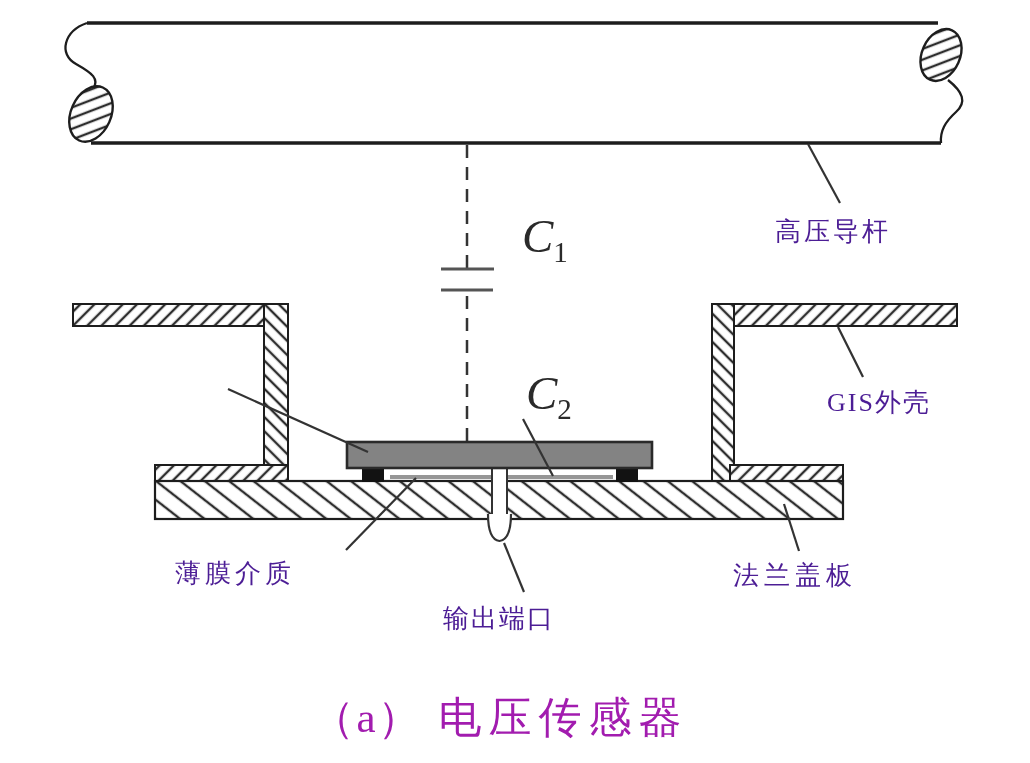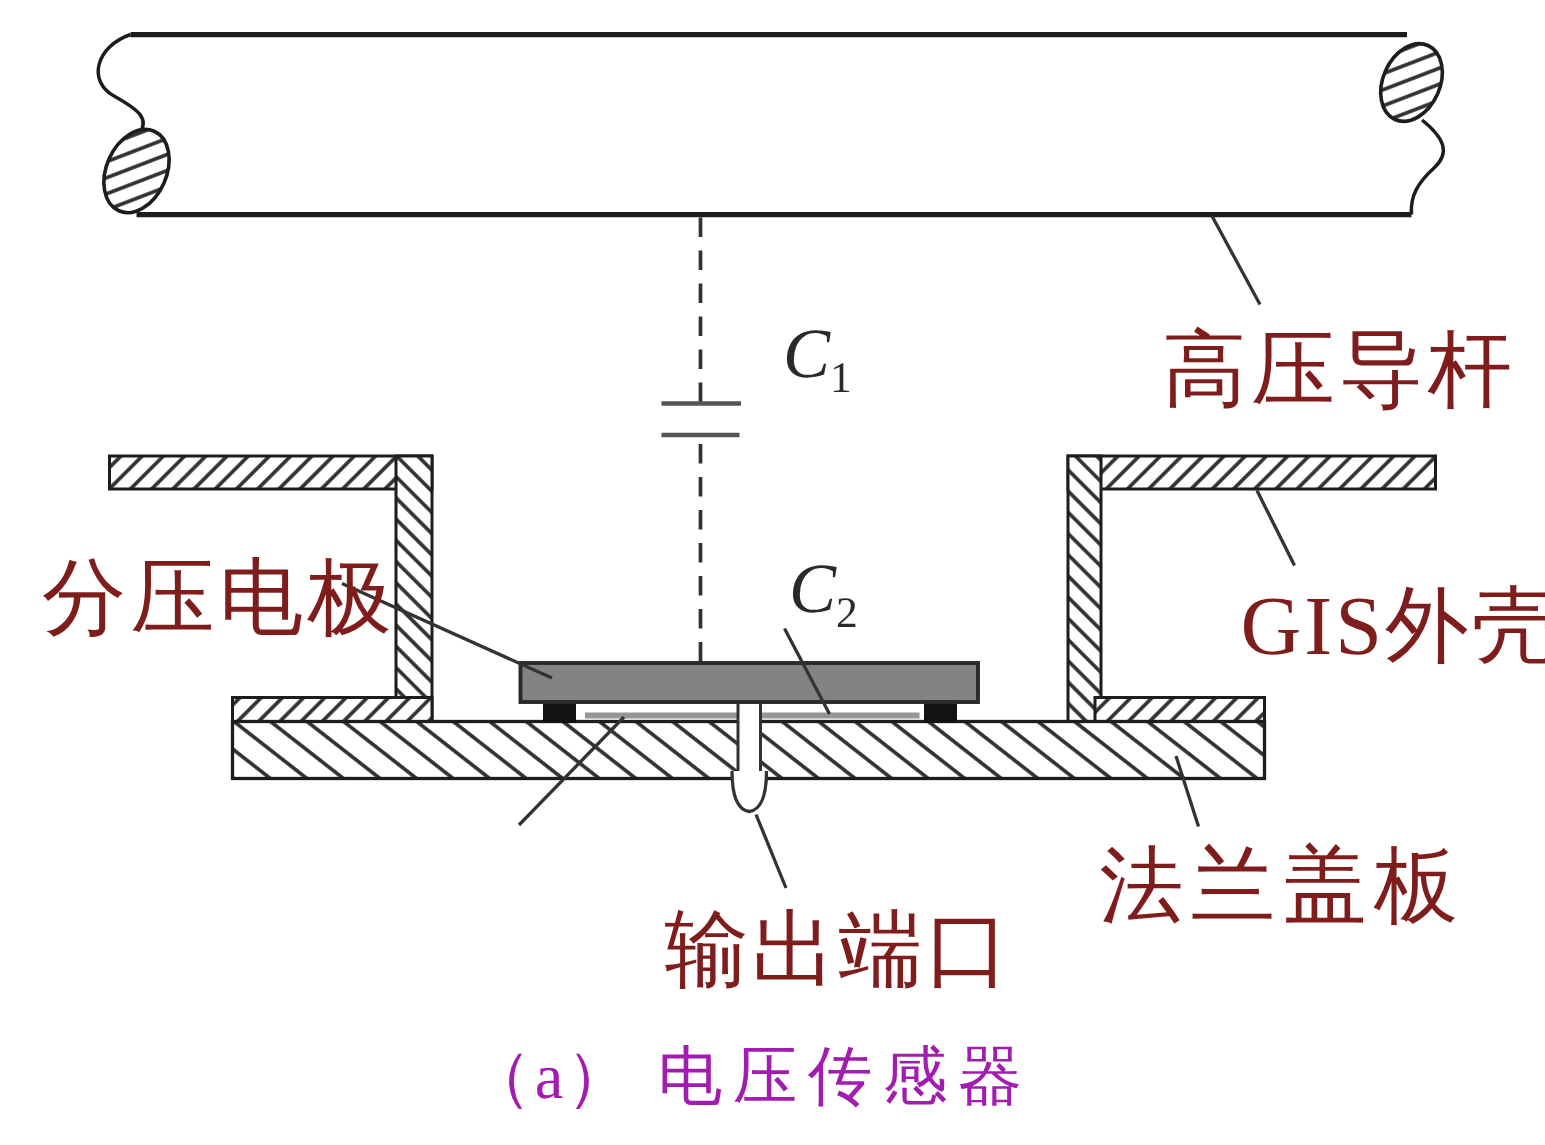--- a/index.html
+++ b/index.html
@@ -6,23 +6,23 @@
   .stage{
     position:relative;
     width:1030px;height:763px;
     background:#ffffff;
     overflow:hidden;
     font-family:"Liberation Serif","DejaVu Serif",serif;
   }
   .stage svg{position:absolute;left:0;top:0;}
   .lbl{
     position:absolute;
-    font-size:56px;
+    font-size:26px;
     line-height:1.05;
-    color:#7f1d1d;
+    color:#4c1d95;
     letter-spacing:3px;
     white-space:nowrap;
   }
   .lbl-rod      {left:775px; top:218px;}
   .lbl-electrode{left:28px;  top:370px;}
   .lbl-gis      {left:827px; top:389px; letter-spacing:2px;}
   .lbl-film     {left:175px; top:560px; letter-spacing:4px;}
   .lbl-output   {left:443px; top:605px; letter-spacing:2px;}
   .lbl-flange   {left:733px; top:562px; letter-spacing:5px;text-align:right;}
   .lbl-cap{
@@ -118,26 +118,26 @@
     <line x1="838" y1="327" x2="863" y2="377" stroke="#333333" stroke-width="2.2"></line>
     <line x1="416" y1="478" x2="346" y2="550" stroke="#333333" stroke-width="2.2"></line>
     <line x1="504" y1="543" x2="524" y2="592" stroke="#333333" stroke-width="2.2"></line>
     <line x1="784" y1="504" x2="799" y2="551" stroke="#333333" stroke-width="2.2"></line>
   </svg>
 
   <div class="lbl lbl-rod">高压导杆</div>
 
   <div class="lbl-cap lbl-c1"><span class="cap-c">C</span><span class="cap-sub">1</span></div>
 
-  <div class="lbl lbl-electrode">分压电极</div>
 
   <div class="lbl lbl-gis">GIS外壳</div>
 
   <div class="lbl-cap lbl-c2"><span class="cap-c">C</span><span class="cap-sub">2</span></div>
 
+  <div class="lbl lbl-film">薄膜介质</div>
 
   <div class="lbl lbl-output">输出端口</div>
 
   <div class="lbl lbl-flange">法兰盖板</div>
 
   <div class="caption"><span class="cap-prefix">（a）</span><span class="cap-title">电压传感器</span></div>
 
 </div>
 
 </body></html>

